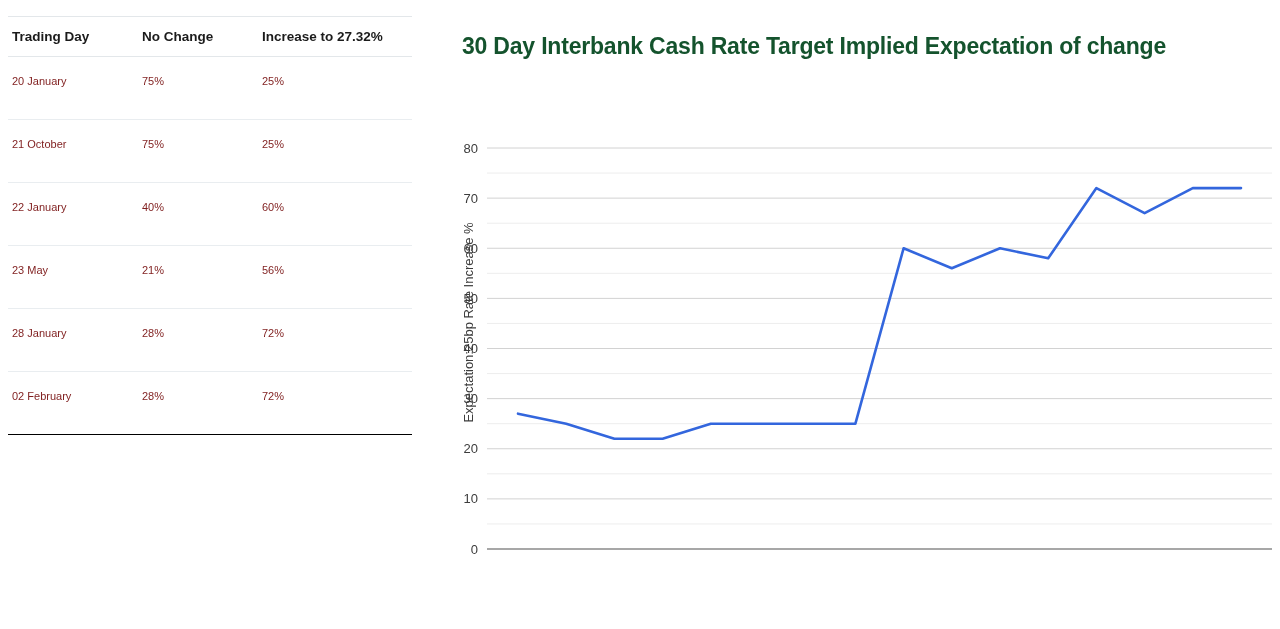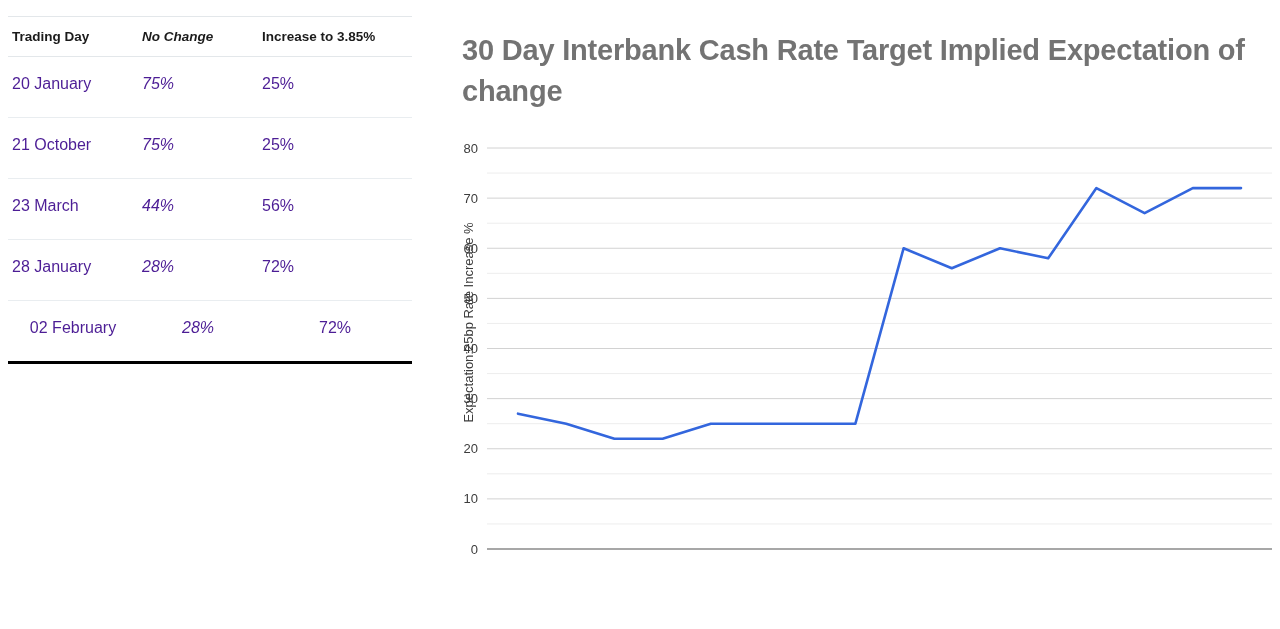--- a/index.html
+++ b/index.html
@@ -31,44 +31,44 @@
     font-weight: bold;
     font-size: 13.5px;
     color: #1b1b1b;
     padding: 12px 4px 12px 4px;
     border-top: 1px solid #e3e7ea;
     border-bottom: 1px solid #e3e7ea;
     white-space: nowrap;
   }
   table.rate-table td {
     text-align: left;
-    font-size: 16px;
-    color: #4c1d95;
-    padding: 18px 4px 24px 4px;
+    font-size: 11px;
+    color: #7f1d1d;
+    padding: 18px 4px 32px 4px;
     border-bottom: 1px solid #e9edf0;
     white-space: nowrap;
   }
-  table.rate-table tbody tr:last-child td { border-bottom: 3px solid #000000; text-align: center; }
+  table.rate-table tbody tr:last-child td { border-bottom: 1px solid #000000; }
   .col-day   { width: 130px; }
-  .col-nochg { width: 120px; font-style: italic; }
+  .col-nochg { width: 120px; }
   .col-incr  { width: 154px; }
 
   
   #chart-panel {
     position: absolute; left: 440px; top: 0;
     width: 840px; height: 629px;
   }
   #chart-title {
     position: absolute;
     left: 22px; top: 30px;
     width: 790px;
-    font-size: 29px;
+    font-size: 23px;
     font-weight: bold;
     line-height: 1.42;
-    color: #737373;
+    color: #14532d;
     letter-spacing: -0.2px;
   }
   #plot-wrap {
     position: absolute;
     left: 0px; top: 130px;
     width: 840px; height: 425px;
   }
   #y-axis-title {
     position: absolute;
     left: -152px; top: 185px;
@@ -85,37 +85,42 @@
 <body>
 
 <div id="page">
 
   <div id="table-panel">
     <table class="rate-table">
       <thead>
         <tr>
           <th class="col-day">Trading Day</th>
           <th class="col-nochg">No Change</th>
-          <th class="col-incr">Increase to 3.85%</th>
+          <th class="col-incr">Increase to 27.32%</th>
         </tr>
       </thead>
       <tbody id="table-body">
           <tr>
             <td class="col-day">20 January</td>
             <td class="col-nochg">75%</td>
             <td class="col-incr">25%</td>
           </tr>
           <tr>
             <td class="col-day">21 October</td>
             <td class="col-nochg">75%</td>
             <td class="col-incr">25%</td>
           </tr>
           <tr>
-            <td class="col-day">23 March</td>
-            <td class="col-nochg">44%</td>
+            <td class="col-day">22 January</td>
+            <td class="col-nochg">40%</td>
+            <td class="col-incr">60%</td>
+          </tr>
+          <tr>
+            <td class="col-day">23 May</td>
+            <td class="col-nochg">21%</td>
             <td class="col-incr">56%</td>
           </tr>
           <tr>
             <td class="col-day">28 January</td>
             <td class="col-nochg">28%</td>
             <td class="col-incr">72%</td>
           </tr>
           <tr>
             <td class="col-day">02 February</td>
             <td class="col-nochg">28%</td>

